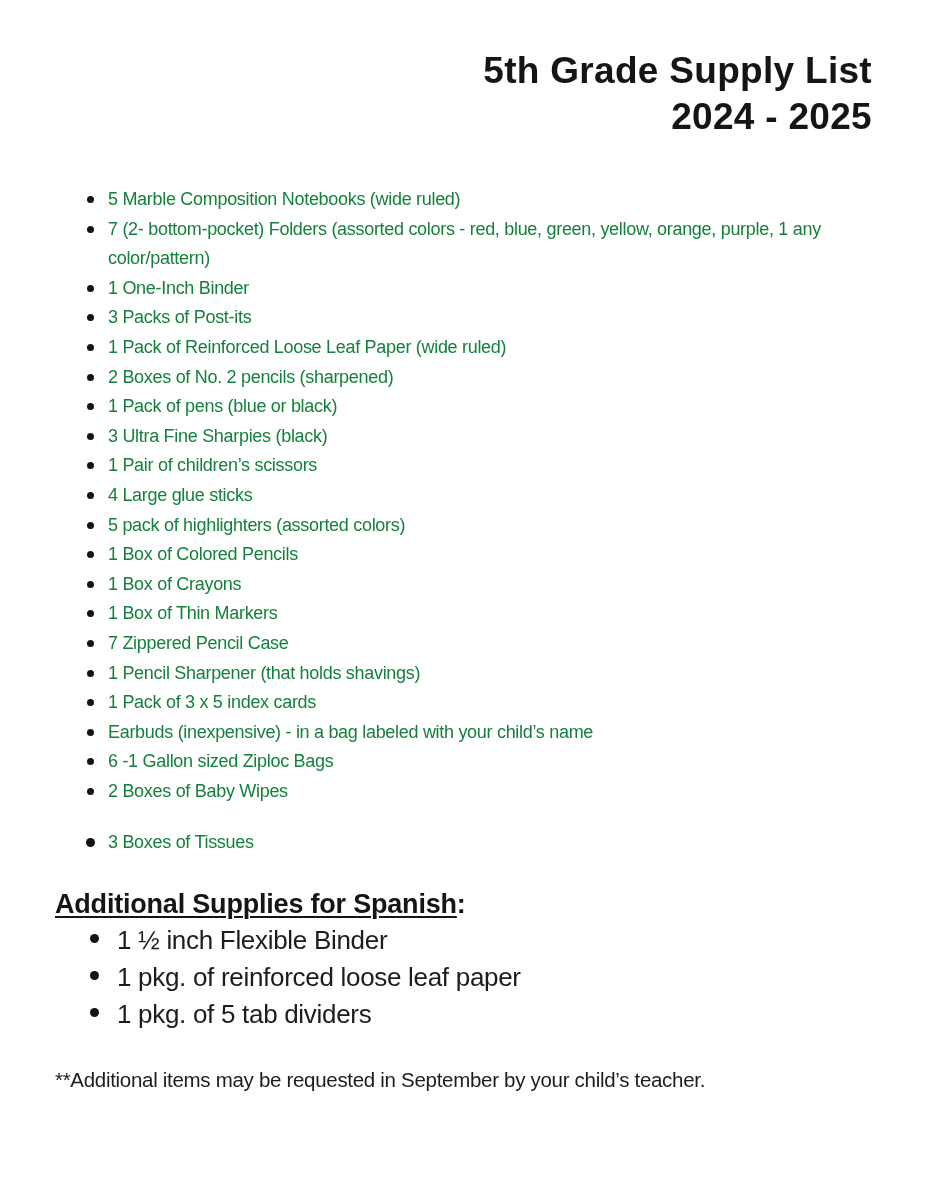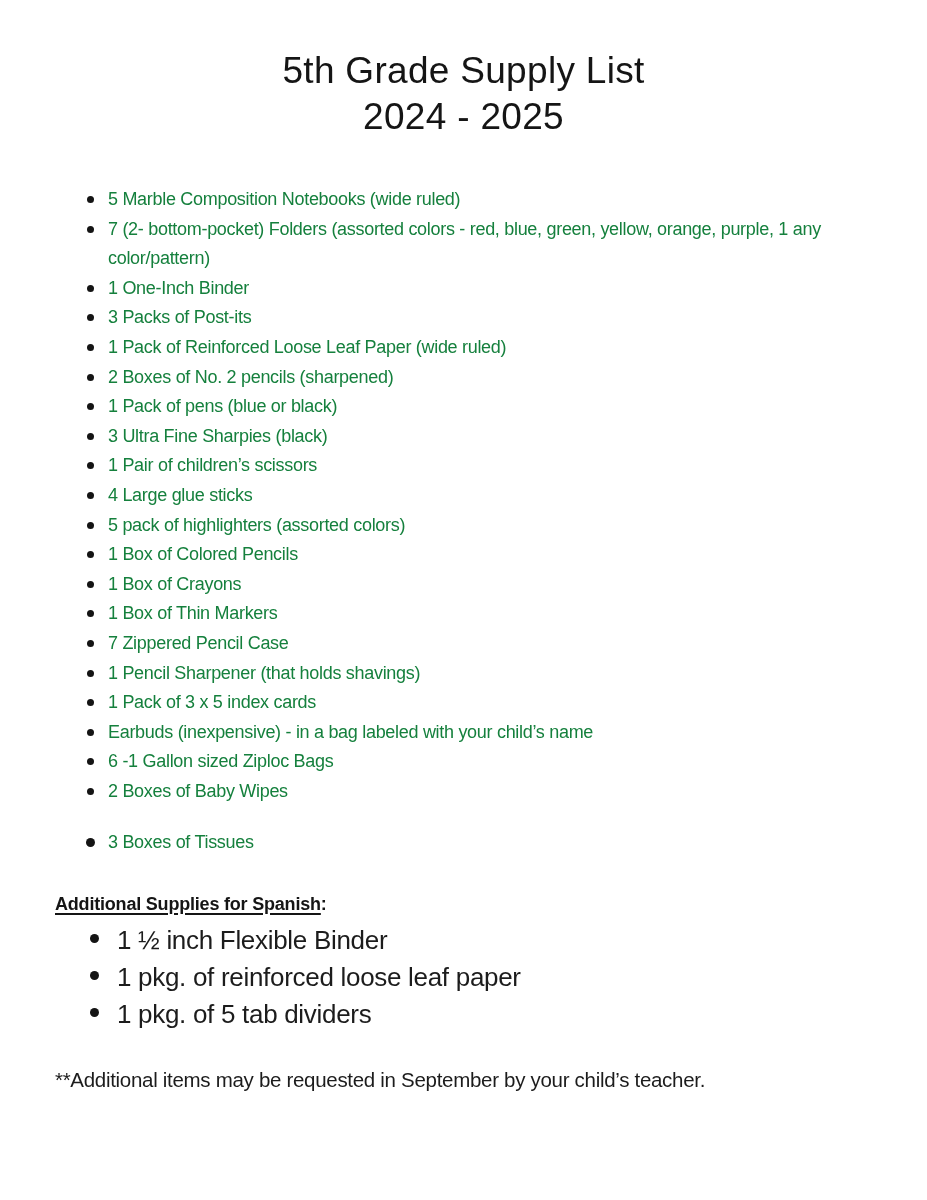--- a/index.html
+++ b/index.html
@@ -16,24 +16,24 @@
     overflow: hidden;
   }
   .page {
     width: 927px;
     height: 1200px;
     padding: 48px 40px 0 55px;
     background: #ffffff;
   }
   .doc-title {
     margin: 0 15px 0 0;
-    text-align: center;
+    text-align: right;
     font-size: 37px;
     line-height: 46px;
-    font-weight: 400;
+    font-weight: 700;
     letter-spacing: 0.3px;
     color: #151515;
   }
   .doc-title .title-line { display: block; }
 
   ul.main-list {
     list-style: none;
     margin: 45px 0 0 0;
     padding: 0 0 0 53px;
     width: 805px;
@@ -58,21 +58,21 @@
   ul.main-list li.tissues { margin-top: 22px; }
   ul.main-list li.tissues::before {
     width: 9px;
     height: 9px;
     left: -22px;
     top: 10px;
   }
 
   .spanish-heading {
     margin: 32px 0 0 0;
-    font-size: 18px;
+    font-size: 27px;
     line-height: 28px;
     font-weight: 700;
     letter-spacing: -0.2px;
     color: #151515;
   }
   .spanish-heading .underlined {
     text-decoration: underline;
     text-decoration-thickness: 2px;
     text-underline-offset: 3px;
   }

